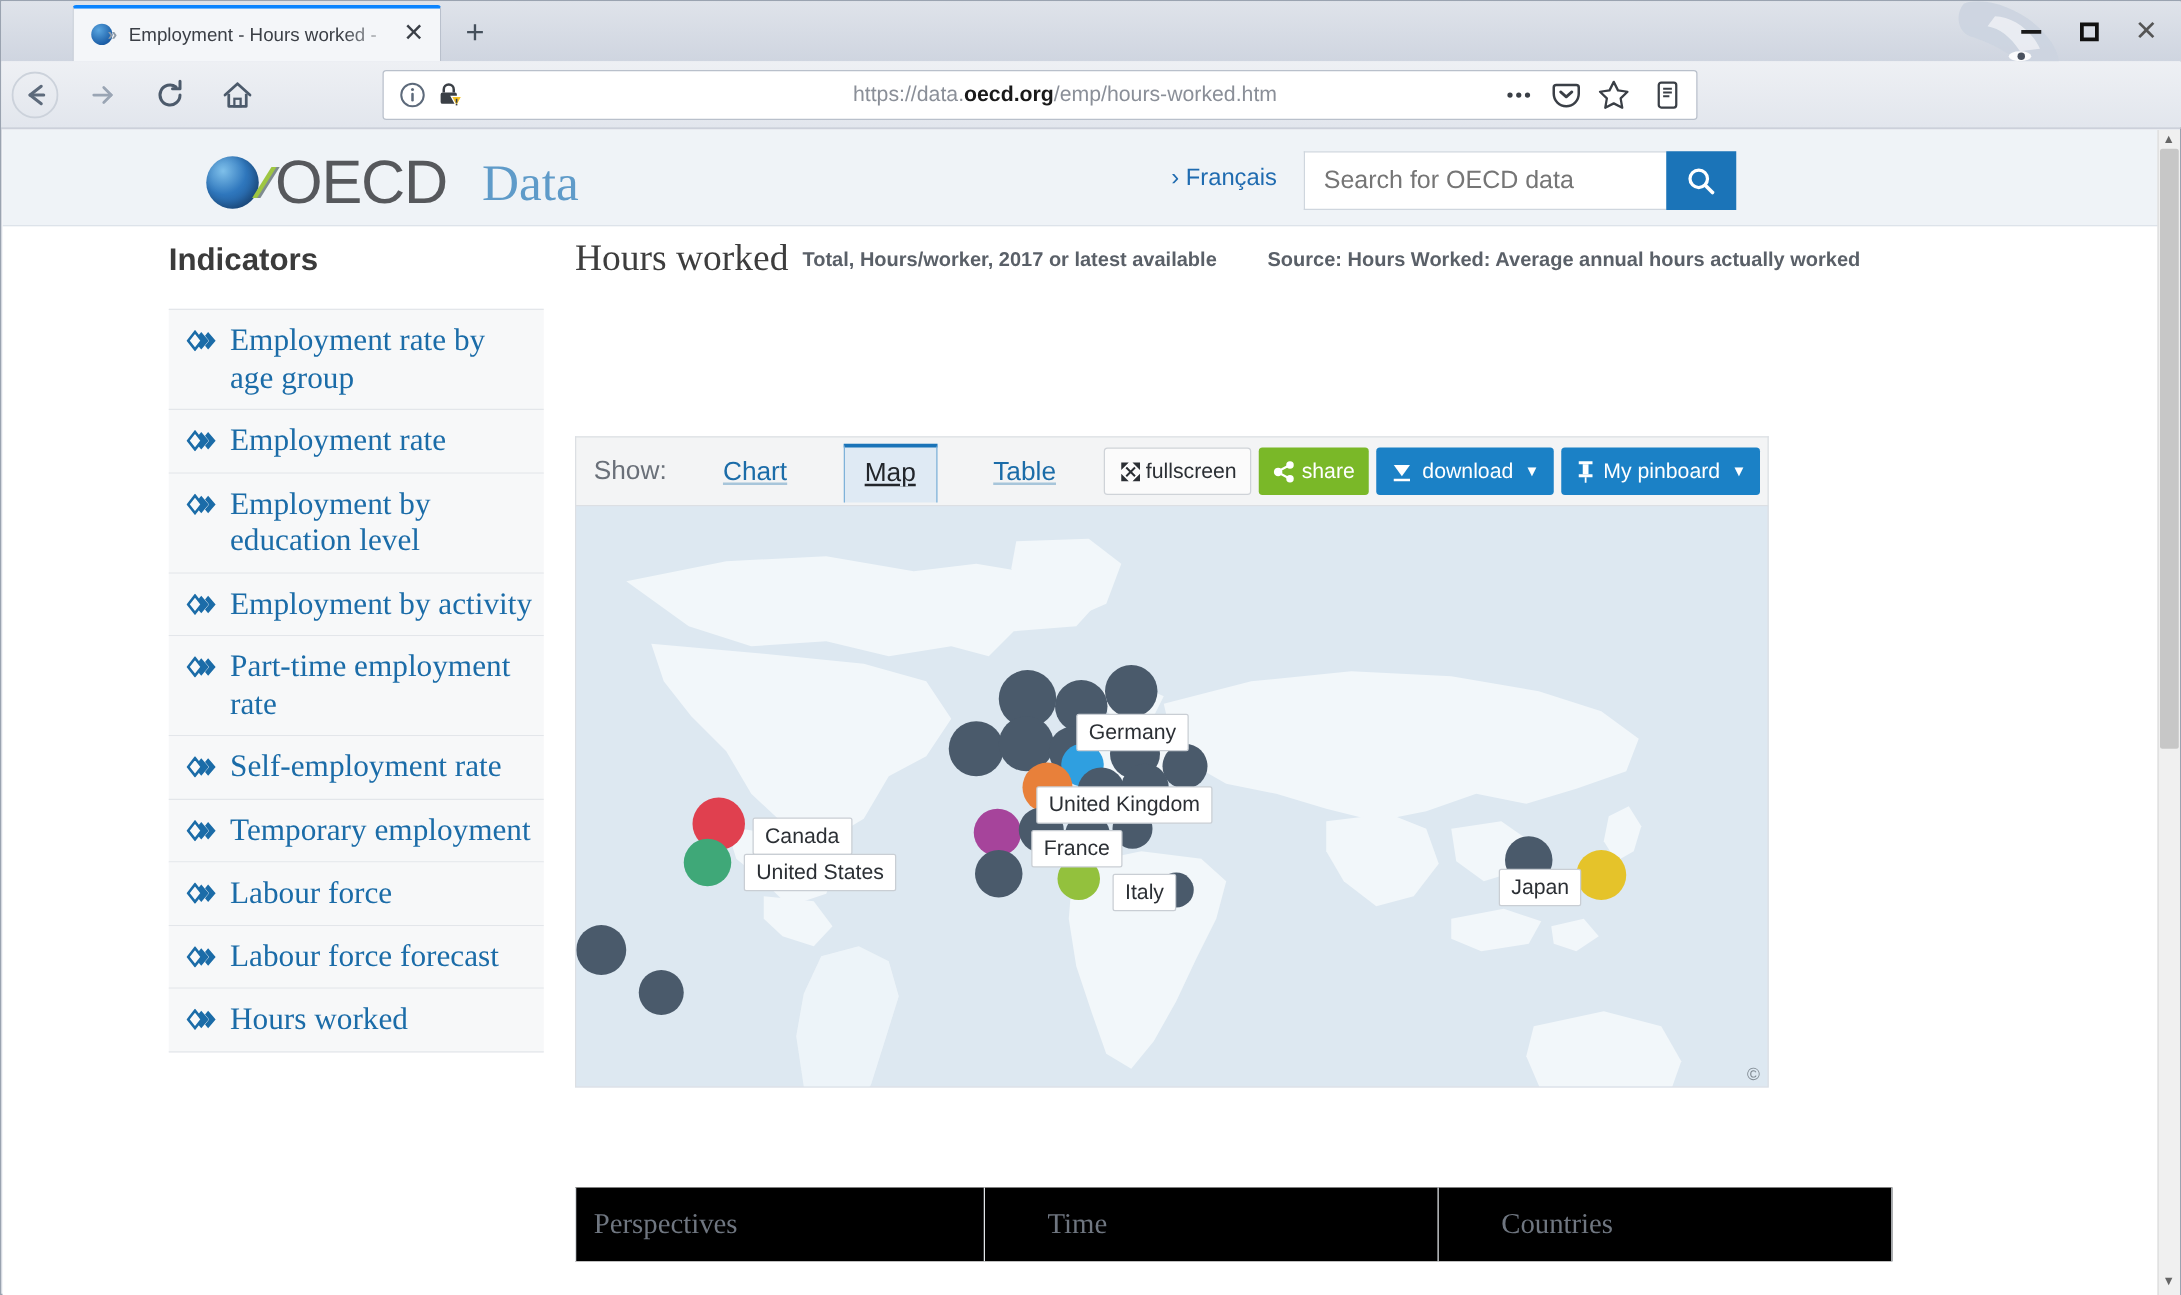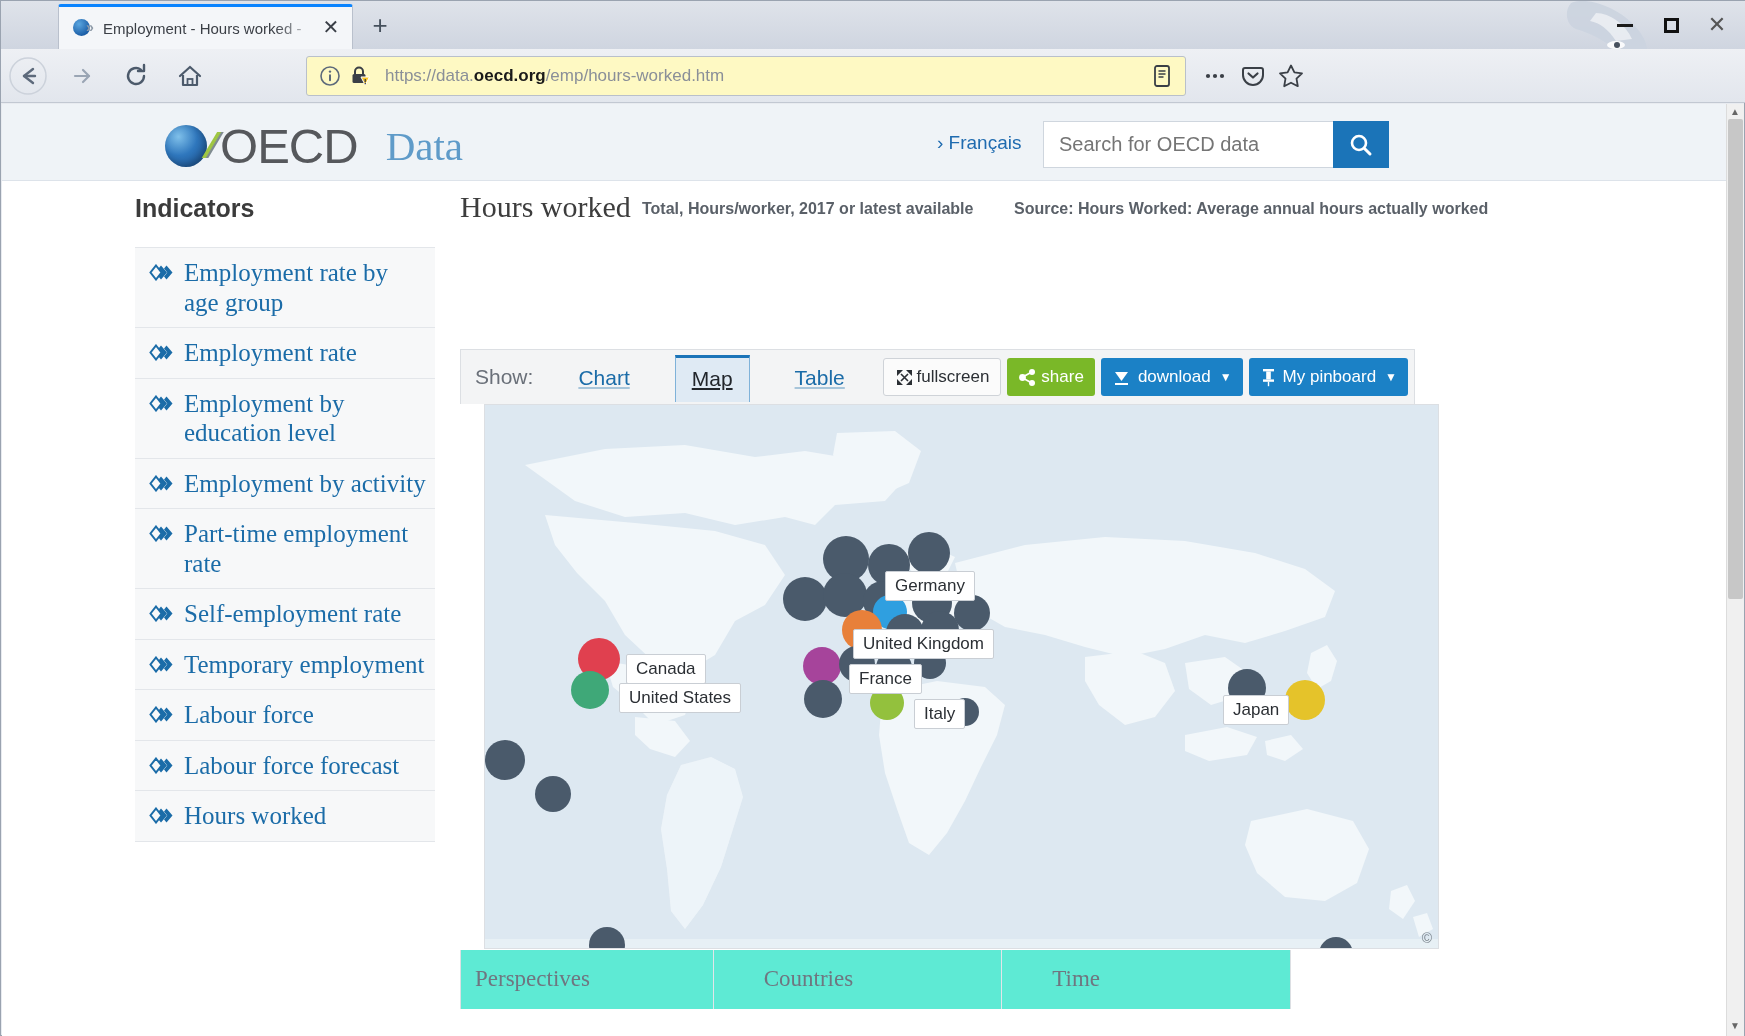--- a/index.html
+++ b/index.html
@@ -75,23 +75,23 @@
 
   
   #navbar {
     position:absolute; left:0; top:48px; width:1745px; height:54px;
     background:linear-gradient(#eef0f4,#e2e6ed);
     border-bottom:1px solid #c2c8d2;
     display:flex; align-items:center;
   }
   .navbtn { width:54px; height:54px; display:flex; align-items:center; justify-content:center; cursor:pointer; }
   #urlbar {
-    position:absolute; left:305px; top:55px; width:880px; height:40px;
-    background:#fef9c3; border:1px solid #b9c0cb; border-radius:3px;
-    display:flex; align-items:center; padding:0 8px;
+    position:absolute; left:305px; top:55px; width:1052px; height:40px;
+    background:#ffffff; border:1px solid #b9c0cb; border-radius:3px;
+    display:flex; align-items:center; padding:0 8px;text-align:center;
   }
   #url-text { flex:1; font-size:17px; color:#8a8f98; margin-left:10px; white-space:nowrap; }
   #url-text b { color:#1a1a1a; font-weight:700; }
   #url-text .dim { color:#8a8f98; }
   .urlicon { width:30px; height:30px; display:flex; align-items:center; justify-content:center; cursor:pointer; }
   #nav-right { position:absolute; left:1195px; top:55px; display:flex; align-items:center; height:40px; }
   #nav-right > div { width:38px; height:38px; display:flex; align-items:center; justify-content:center; cursor:pointer; }
 
   
   #page {
@@ -192,38 +192,38 @@
     padding:0 11px; font-size:17px; cursor:pointer; margin-left:6px; white-space:nowrap;
   }
   #btn-fullscreen { background:#fbfbfb; border:1px solid #cfd3d8; color:#2b2f34; }
   #btn-share { background:#7ab828; color:#fff; }
   #btn-download { background:#1b81c6; color:#fff; }
   #btn-pinboard { background:#1b81c6; color:#fff; }
   .caret { margin-left:9px; font-size:12px; }
 
   
   #map {
-    position:absolute; left:0; top:55px; width:955px; height:545px;
-    background:#dde8f1; border:1px solid #dcdfe3; overflow:hidden;margin-left:24px;
+    position:absolute; left:0; top:55px; width:955px; height:466px;
+    background:#dde8f1; border:1px solid #dcdfe3; overflow:hidden;
   }
   .bubble { position:absolute; border-radius:50%; cursor:pointer; }
   .maplabel {
     position:absolute; background:#fff; border:1px solid #c9ced4;
     font-size:17px; color:#2b2f34; padding:4px 9px; white-space:nowrap;
     border-radius:2px; cursor:pointer;
   }
   #copyright {
     position:absolute; right:6px; bottom:2px; font-size:14px; color:#7d8790;
   }
 
   
   #bottombar {
-    position:absolute; left:0; top:601px; width:831px; height:59px;
+    position:absolute; left:0; top:601px; width:1054px; height:59px;
     border-left:1px solid #dcdfe3; border-right:1px solid #dcdfe3;
-    background:#5eead4; display:flex;gap:36px;
+    background:#000000; display:flex;gap:36px;
   }
   .bcol {
     flex:1; border-right:1px solid #e2e5e9; padding:16px 0 0 14px;
     font-family:"Liberation Serif", serif; font-size:23px; color:#6f7680;
   }
   .bcol:last-child { border-right:none; }
 </style>
 </head>
 <body>
 
@@ -597,22 +597,22 @@
             <div class="maplabel" style="left: 364px; top: 259px;">France</div>
             <div class="maplabel" style="left: 134px; top: 278px;">United States</div>
             <div class="maplabel" style="left: 429px; top: 294px;">Italy</div>
             <div class="maplabel" style="left: 738px; top: 290px;">Japan</div>
           </div>
         <div id="copyright">©</div>
       </div>
 
       <div id="bottombar">
           <div class="bcol">Perspectives</div>
+          <div class="bcol">Time</div>
           <div class="bcol">Countries</div>
-          <div class="bcol">Time</div>
         </div>
     </div>
   </div>
 
   <div id="scroll-track">
     <div class="sb-arrow" style="top:2px">▲</div>
     <div class="sb-arrow" style="bottom:2px">▼</div>
   </div>
   <div id="scroll-thumb"></div>
 </div>

